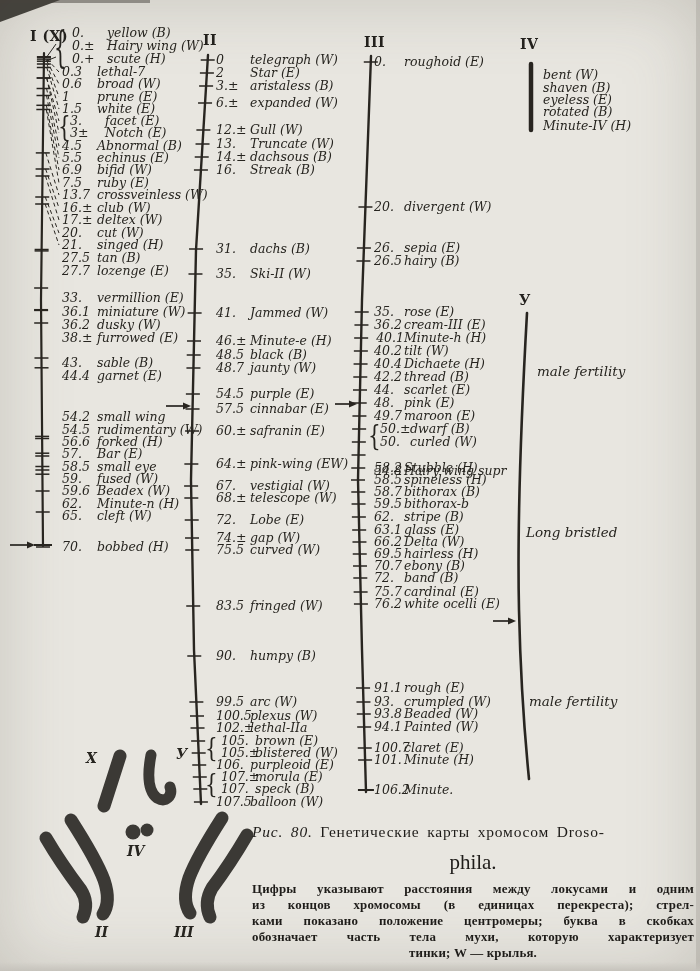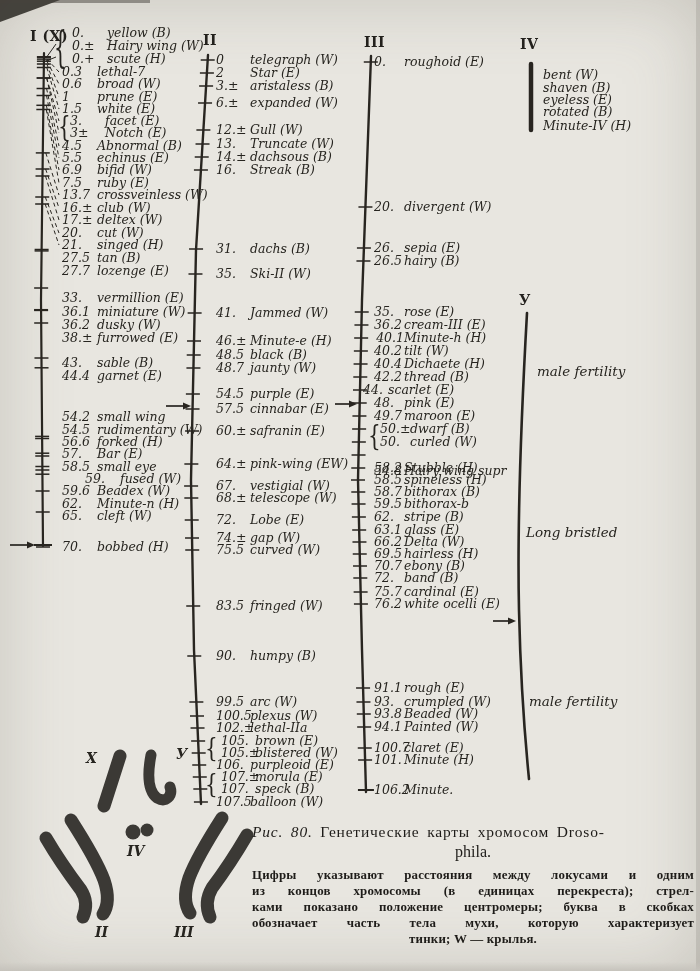--- a/index.html
+++ b/index.html
@@ -14,21 +14,21 @@
   .lnum{display:inline-block;vertical-align:top;}
   .lname{display:inline-block;vertical-align:top;}
   .chtitle{position:absolute;font-size:14px;font-weight:700;font-style:normal;white-space:nowrap;color:#23211d;letter-spacing:.5px;}
   .ylab{position:absolute;font-style:italic;font-size:13.5px;white-space:nowrap;}
   .klab{position:absolute;font-style:italic;font-weight:700;font-size:14px;white-space:nowrap;}
   .brace{position:absolute;font-style:normal;line-height:1;transform-origin:top left;}
   .caption{position:absolute;left:252px;top:823px;width:442px;z-index:2;
     font-family:"Liberation Serif", serif;color:#1e1c19;}
   .cap-title{font-size:15.5px;letter-spacing:.8px;word-spacing:3px;white-space:nowrap;}
   .cap-prefix{font-style:italic;}
-  .cap-title2{text-align:center;font-size:16px;margin-top:2px;}
+  .cap-title2{text-align:center;font-size:21px;margin-top:9px;}
   .cap-body{margin-top:7px;font-size:12.9px;font-weight:700;line-height:15.9px;letter-spacing:.2px;}
   .cap-line{text-align:justify;text-align-last:justify;}
   .cap-line.center{text-align:center;text-align-last:center;}
   .corner-mark{position:absolute;left:0;top:0;width:0;height:0;z-index:3;
     border-top:22px solid rgba(48,45,40,.88);border-right:60px solid transparent;}
   .top-strip{position:absolute;left:0;top:0;width:150px;height:3px;background:#45423c;opacity:.5;z-index:3;}
   .right-strip{position:absolute;right:0;top:0;width:4px;height:971px;background:#8d8a83;opacity:.28;z-index:3;}
   .bottom-strip{position:absolute;left:0;top:962px;width:700px;height:9px;z-index:3;
     background:linear-gradient(rgba(200,197,190,0), #c6c3bc);}
 </style>
@@ -209,21 +209,21 @@
       <div class="locus" style="left: 62px; top: 304px;"><span class="lnum" style="width: 35px;">36.1</span><span class="lname">miniature (W)</span></div>
       <div class="locus" style="left: 62px; top: 317px;"><span class="lnum" style="width: 35px;">36.2</span><span class="lname">dusky (W)</span></div>
       <div class="locus" style="left: 62px; top: 330px;"><span class="lnum" style="width: 35px;">38.±</span><span class="lname">furrowed (E)</span></div>
       <div class="locus" style="left: 62px; top: 355px;"><span class="lnum" style="width: 35px;">43.</span><span class="lname">sable (B)</span></div>
       <div class="locus" style="left: 62px; top: 368px;"><span class="lnum" style="width: 35px;">44.4</span><span class="lname">garnet (E)</span></div>
       <div class="locus" style="left: 62px; top: 409px;"><span class="lnum" style="width: 35px;">54.2</span><span class="lname">small wing</span></div>
       <div class="locus" style="left: 62px; top: 422px;"><span class="lnum" style="width: 35px;">54.5</span><span class="lname">rudimentary (W)</span></div>
       <div class="locus" style="left: 62px; top: 434px;"><span class="lnum" style="width: 35px;">56.6</span><span class="lname">forked (H)</span></div>
       <div class="locus" style="left: 62px; top: 446px;"><span class="lnum" style="width: 35px;">57.</span><span class="lname">Bar (E)</span></div>
       <div class="locus" style="left: 62px; top: 459px;"><span class="lnum" style="width: 35px;">58.5</span><span class="lname">small eye</span></div>
-      <div class="locus" style="left: 62px; top: 471px;"><span class="lnum" style="width: 35px; margin-left: 23px;">59.</span><span class="lname">fused (W)</span></div>
+      <div class="locus" style="left: 62px; top: 471px;"><span class="lnum" style="width: 35px;">59.</span><span class="lname">fused (W)</span></div>
       <div class="locus" style="left: 62px; top: 483px;"><span class="lnum" style="width: 35px;">59.6</span><span class="lname">Beadex (W)</span></div>
       <div class="locus" style="left: 62px; top: 496px;"><span class="lnum" style="width: 35px;">62.</span><span class="lname">Minute-n (H)</span></div>
       <div class="locus" style="left: 62px; top: 508px;"><span class="lnum" style="width: 35px;">65.</span><span class="lname">cleft (W)</span></div>
       <div class="locus" style="left: 62px; top: 539px;"><span class="lnum" style="width: 35px;">70.</span><span class="lname">bobbed (H)</span></div>
       <div class="brace" style="left: 54px; top: 26px; font-size: 20px; transform: scaleY(2.14);">{</div>
       <div class="brace" style="left: 58px; top: 113px; font-size: 20px; transform: scaleY(1.38);">{</div>
       <div class="chtitle" style="left: 203px; top: 32px;">II</div>
       <div class="locus" style="left: 216px; top: 52px;"><span class="lnum" style="width: 34px;">0</span><span class="lname">telegraph (W)</span></div>
       <div class="locus" style="left: 216px; top: 65px;"><span class="lnum" style="width: 34px;">2</span><span class="lname">Star (E)</span></div>
       <div class="locus" style="left: 216px; top: 78px;"><span class="lnum" style="width: 34px;">3.±</span><span class="lname">aristaless (B)</span></div>
@@ -264,21 +264,21 @@
       <div class="locus" style="left: 374px; top: 54px;"><span class="lnum" style="width: 30px;">0.</span><span class="lname">roughoid (E)</span></div>
       <div class="locus" style="left: 374px; top: 199px;"><span class="lnum" style="width: 30px;">20.</span><span class="lname">divergent (W)</span></div>
       <div class="locus" style="left: 374px; top: 240px; text-decoration: underline;"><span class="lnum" style="width: 30px;">26.</span><span class="lname">sepia (E)</span></div>
       <div class="locus" style="left: 374px; top: 253px;"><span class="lnum" style="width: 30px;">26.5</span><span class="lname">hairy (B)</span></div>
       <div class="locus" style="left: 374px; top: 304px;"><span class="lnum" style="width: 30px;">35.</span><span class="lname">rose (E)</span></div>
       <div class="locus" style="left: 374px; top: 317px;"><span class="lnum" style="width: 30px;">36.2</span><span class="lname">cream-III (E)</span></div>
       <div class="locus" style="left: 374px; top: 330px; text-align: right;"><span class="lnum" style="width: 30px;">40.1</span><span class="lname">Minute-h (H)</span></div>
       <div class="locus" style="left: 374px; top: 343px;"><span class="lnum" style="width: 30px;">40.2</span><span class="lname">tilt (W)</span></div>
       <div class="locus" style="left: 374px; top: 356px;"><span class="lnum" style="width: 30px;">40.4</span><span class="lname">Dichaete (H)</span></div>
       <div class="locus" style="left: 374px; top: 369px;"><span class="lnum" style="width: 30px;">42.2</span><span class="lname">thread (B)</span></div>
-      <div class="locus" style="left: 358px; top: 382px; text-align: center;"><span class="lnum" style="width: 30px;">44.</span><span class="lname">scarlet (E)</span></div>
+      <div class="locus" style="left: 374px; top: 382px;"><span class="lnum" style="width: 30px;">44.</span><span class="lname">scarlet (E)</span></div>
       <div class="locus" style="left: 374px; top: 395px;"><span class="lnum" style="width: 30px;">48.</span><span class="lname">pink (E)</span></div>
       <div class="locus" style="left: 374px; top: 408px;"><span class="lnum" style="width: 30px;">49.7</span><span class="lname">maroon (E)</span></div>
       <div class="locus" style="left: 374px; top: 421px;"><span class="lnum" style="width: 30px; padding-left: 6px;">50.±</span><span class="lname">dwarf (B)</span></div>
       <div class="locus" style="left: 374px; top: 434px;"><span class="lnum" style="width: 30px; padding-left: 6px;">50.</span><span class="lname">curled (W)</span></div>
       <div class="locus" style="left: 374px; top: 447px; margin-top: 16px;"><span class="lnum" style="width: 30px;">54.8</span><span class="lname">Hairy wing supr</span></div>
       <div class="locus" style="left: 374px; top: 460px;"><span class="lnum" style="width: 30px;">58.2</span><span class="lname">Stubble (H)</span></div>
       <div class="locus" style="left: 374px; top: 472px;"><span class="lnum" style="width: 30px;">58.5</span><span class="lname">spineless (H)</span></div>
       <div class="locus" style="left: 374px; top: 484px;"><span class="lnum" style="width: 30px;">58.7</span><span class="lname">bithorax (B)</span></div>
       <div class="locus" style="left: 374px; top: 496px;"><span class="lnum" style="width: 30px;">59.5</span><span class="lname">bithorax-b</span></div>
       <div class="locus" style="left: 374px; top: 509px;"><span class="lnum" style="width: 30px;">62.</span><span class="lname">stripe (B)</span></div>

